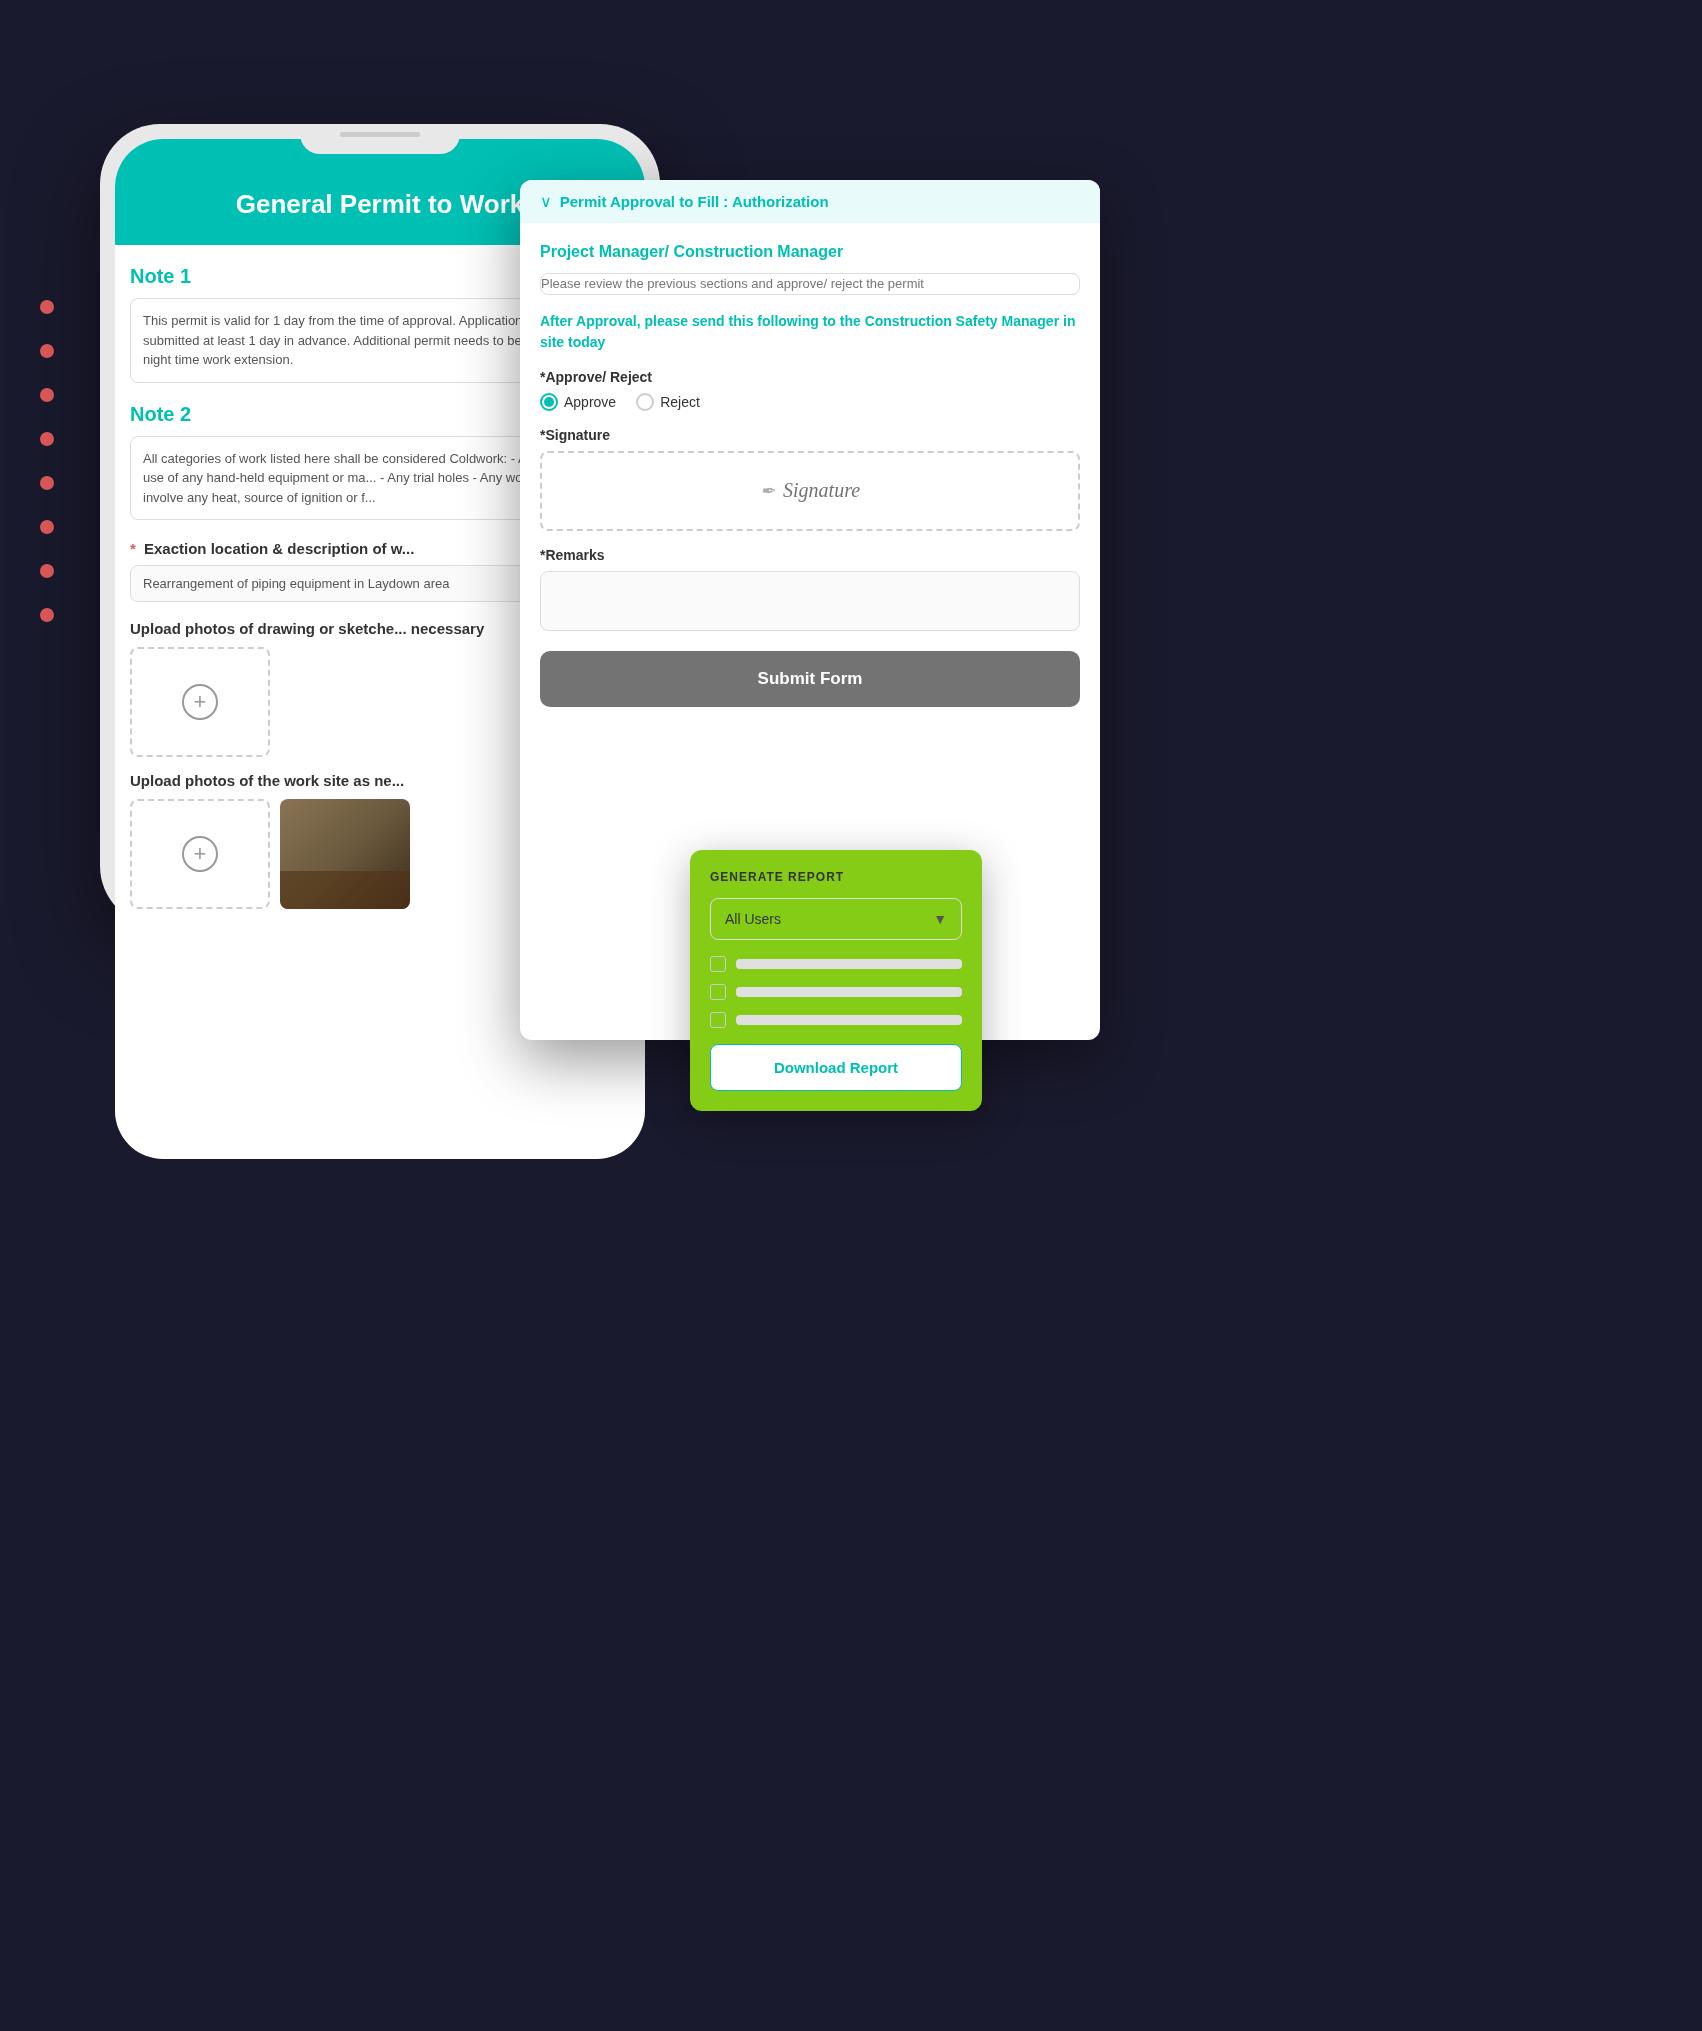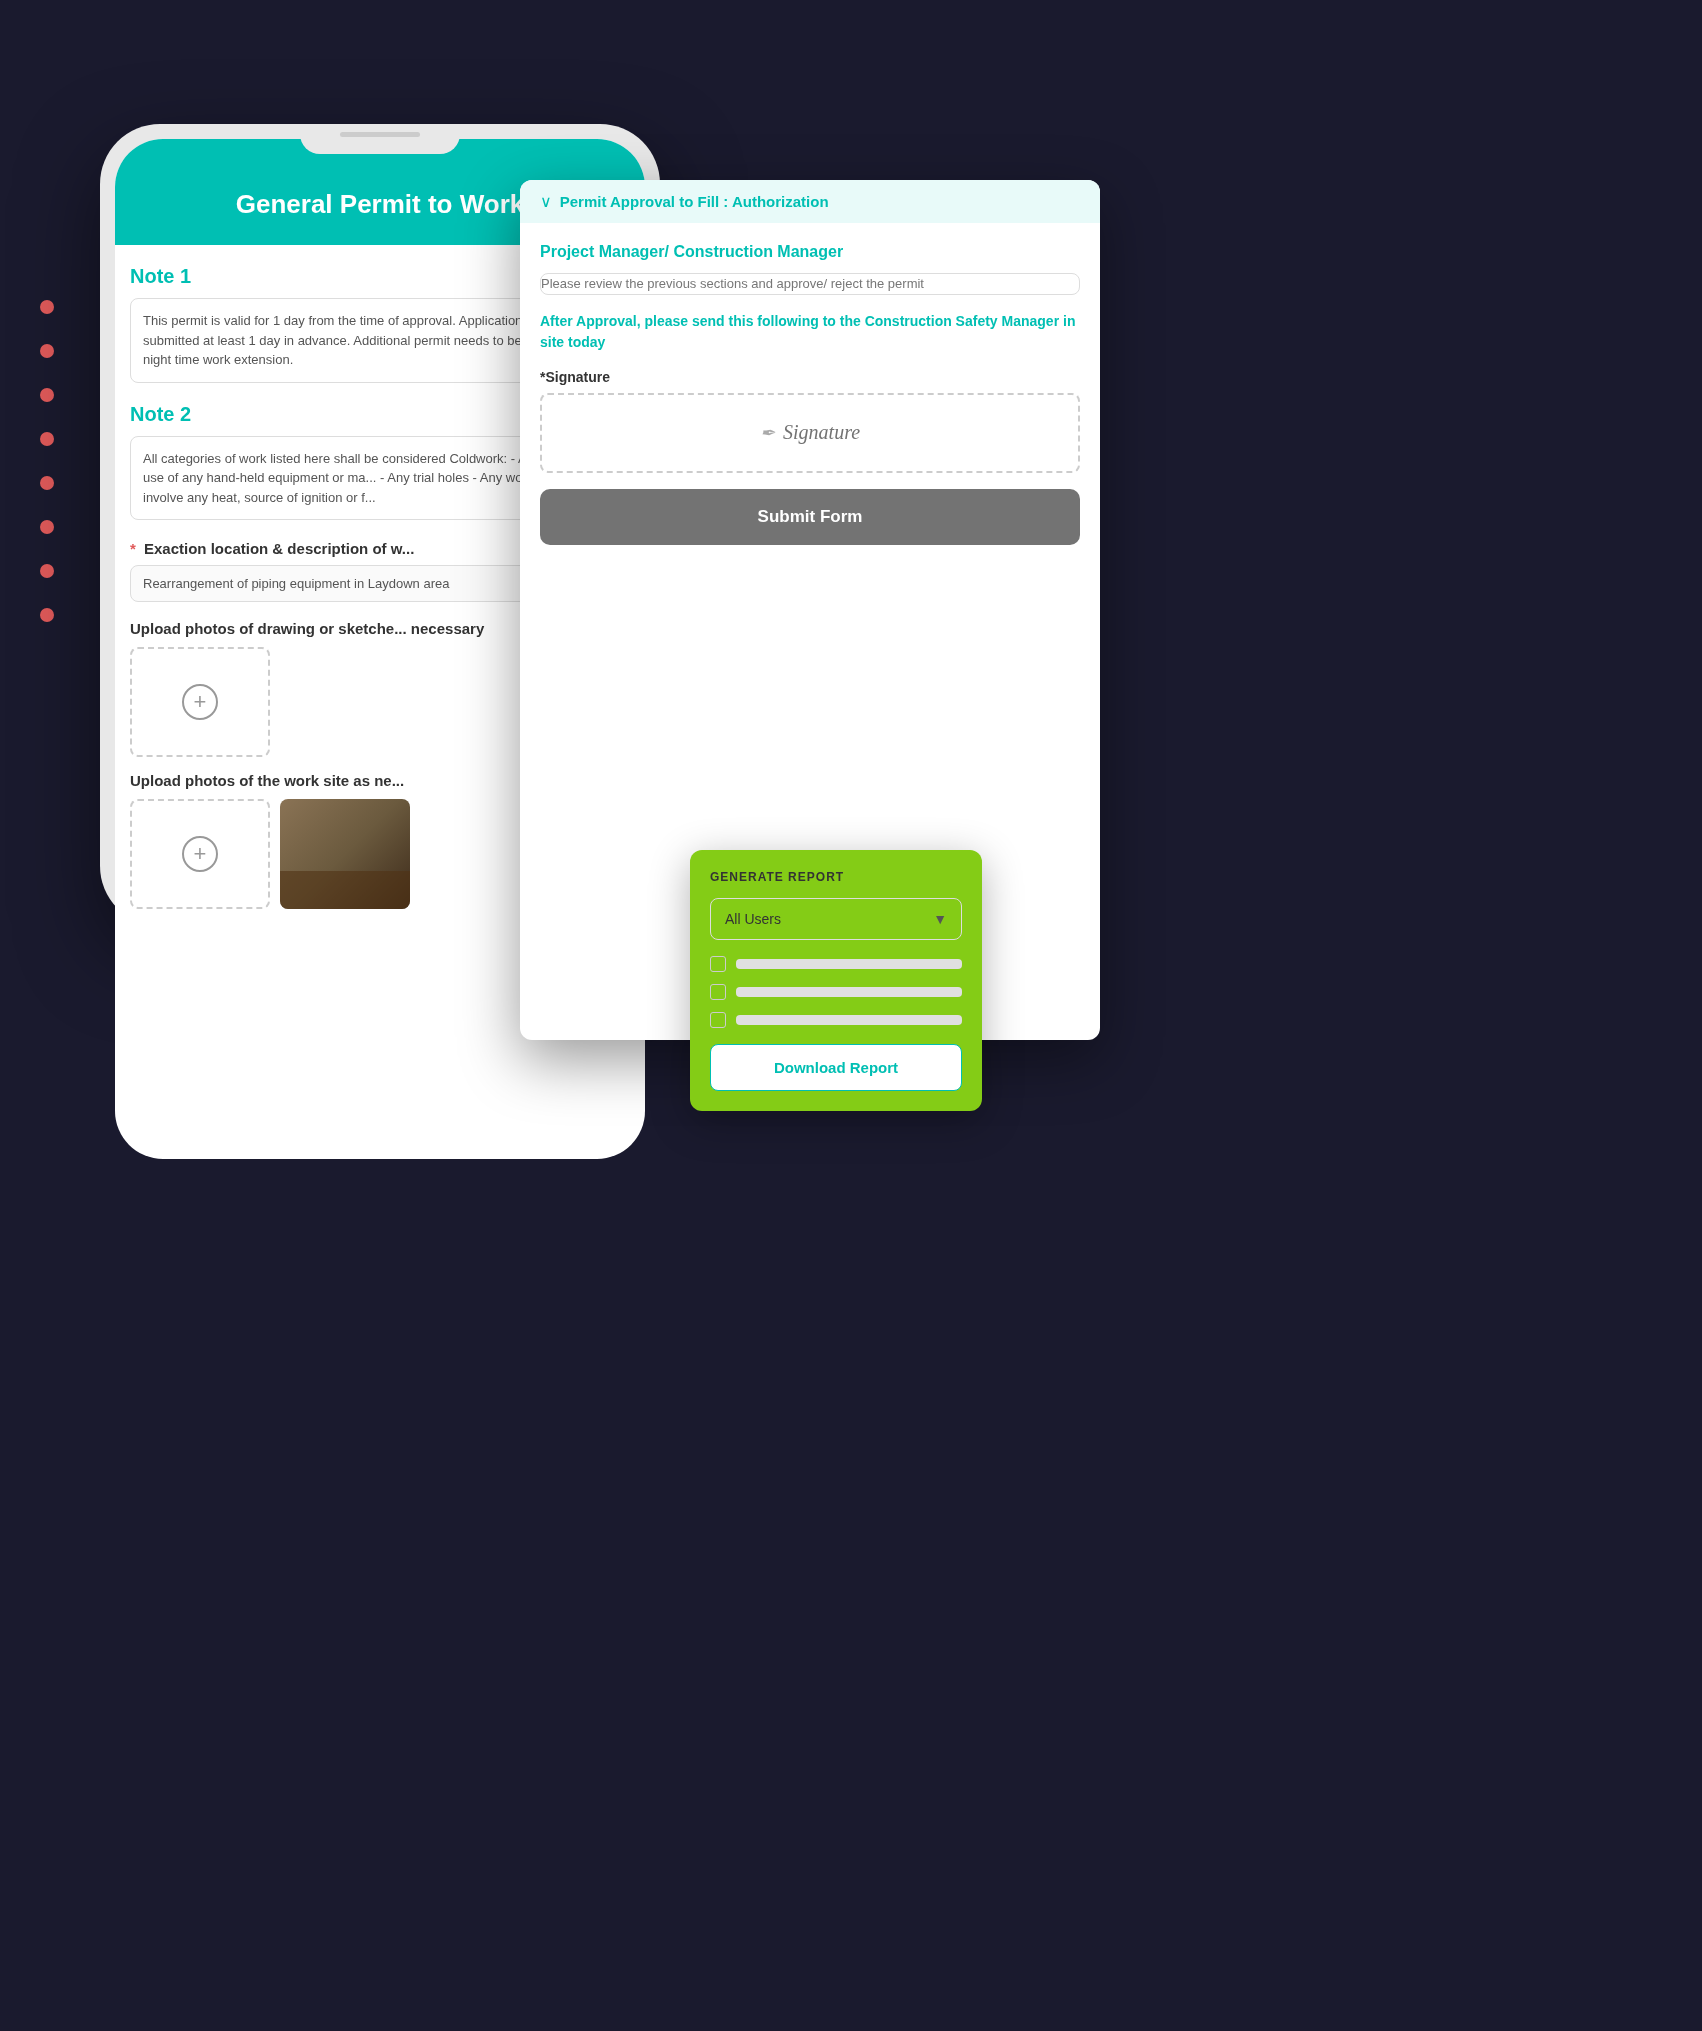--- a/index.html
+++ b/index.html
@@ -549,31 +549,50 @@
   </div>
 
   <div class="form-body">
     <div class="pm-title">Project Manager/ Construction Manager</div>
 
     <div class="instruction-box">Please review the previous sections and approve/ reject the permit</div>
 
     <div class="approval-notice">After Approval, please send this following to the Construction Safety Manager in site today</div>
 
     
+    <div class="radio-group">
+      <div class="radio-label-main">*Approve/ Reject</div>
+      <div class="radio-options">
+        <div class="radio-option">
+          <div class="radio-circle selected">
+            <div class="radio-inner"></div>
+          </div>
+          <span>Approve</span>
+        </div>
+        <div class="radio-option">
+          <div class="radio-circle"></div>
+          <span>Reject</span>
+        </div>
+      </div>
+    </div>
 
     
     <div class="signature-section">
       <div class="sig-label">*Signature</div>
       <div class="sig-box">
         <span class="sig-icon">✒</span>
         <span style="font-family:Georgia,serif;font-style:italic;color:#737373;font-size:20px;">Signature</span>
       </div>
     </div>
 
     
+    <div class="remarks-section">
+      <div class="remarks-label">*Remarks</div>
+      <div class="remarks-input"></div>
+    </div>
 
     
     <button class="submit-btn">Submit Form</button>
   </div>
 </div>
 
 <div class="report-panel">
   <div class="report-title">GENERATE REPORT</div>
 
   <div class="dropdown-select">

